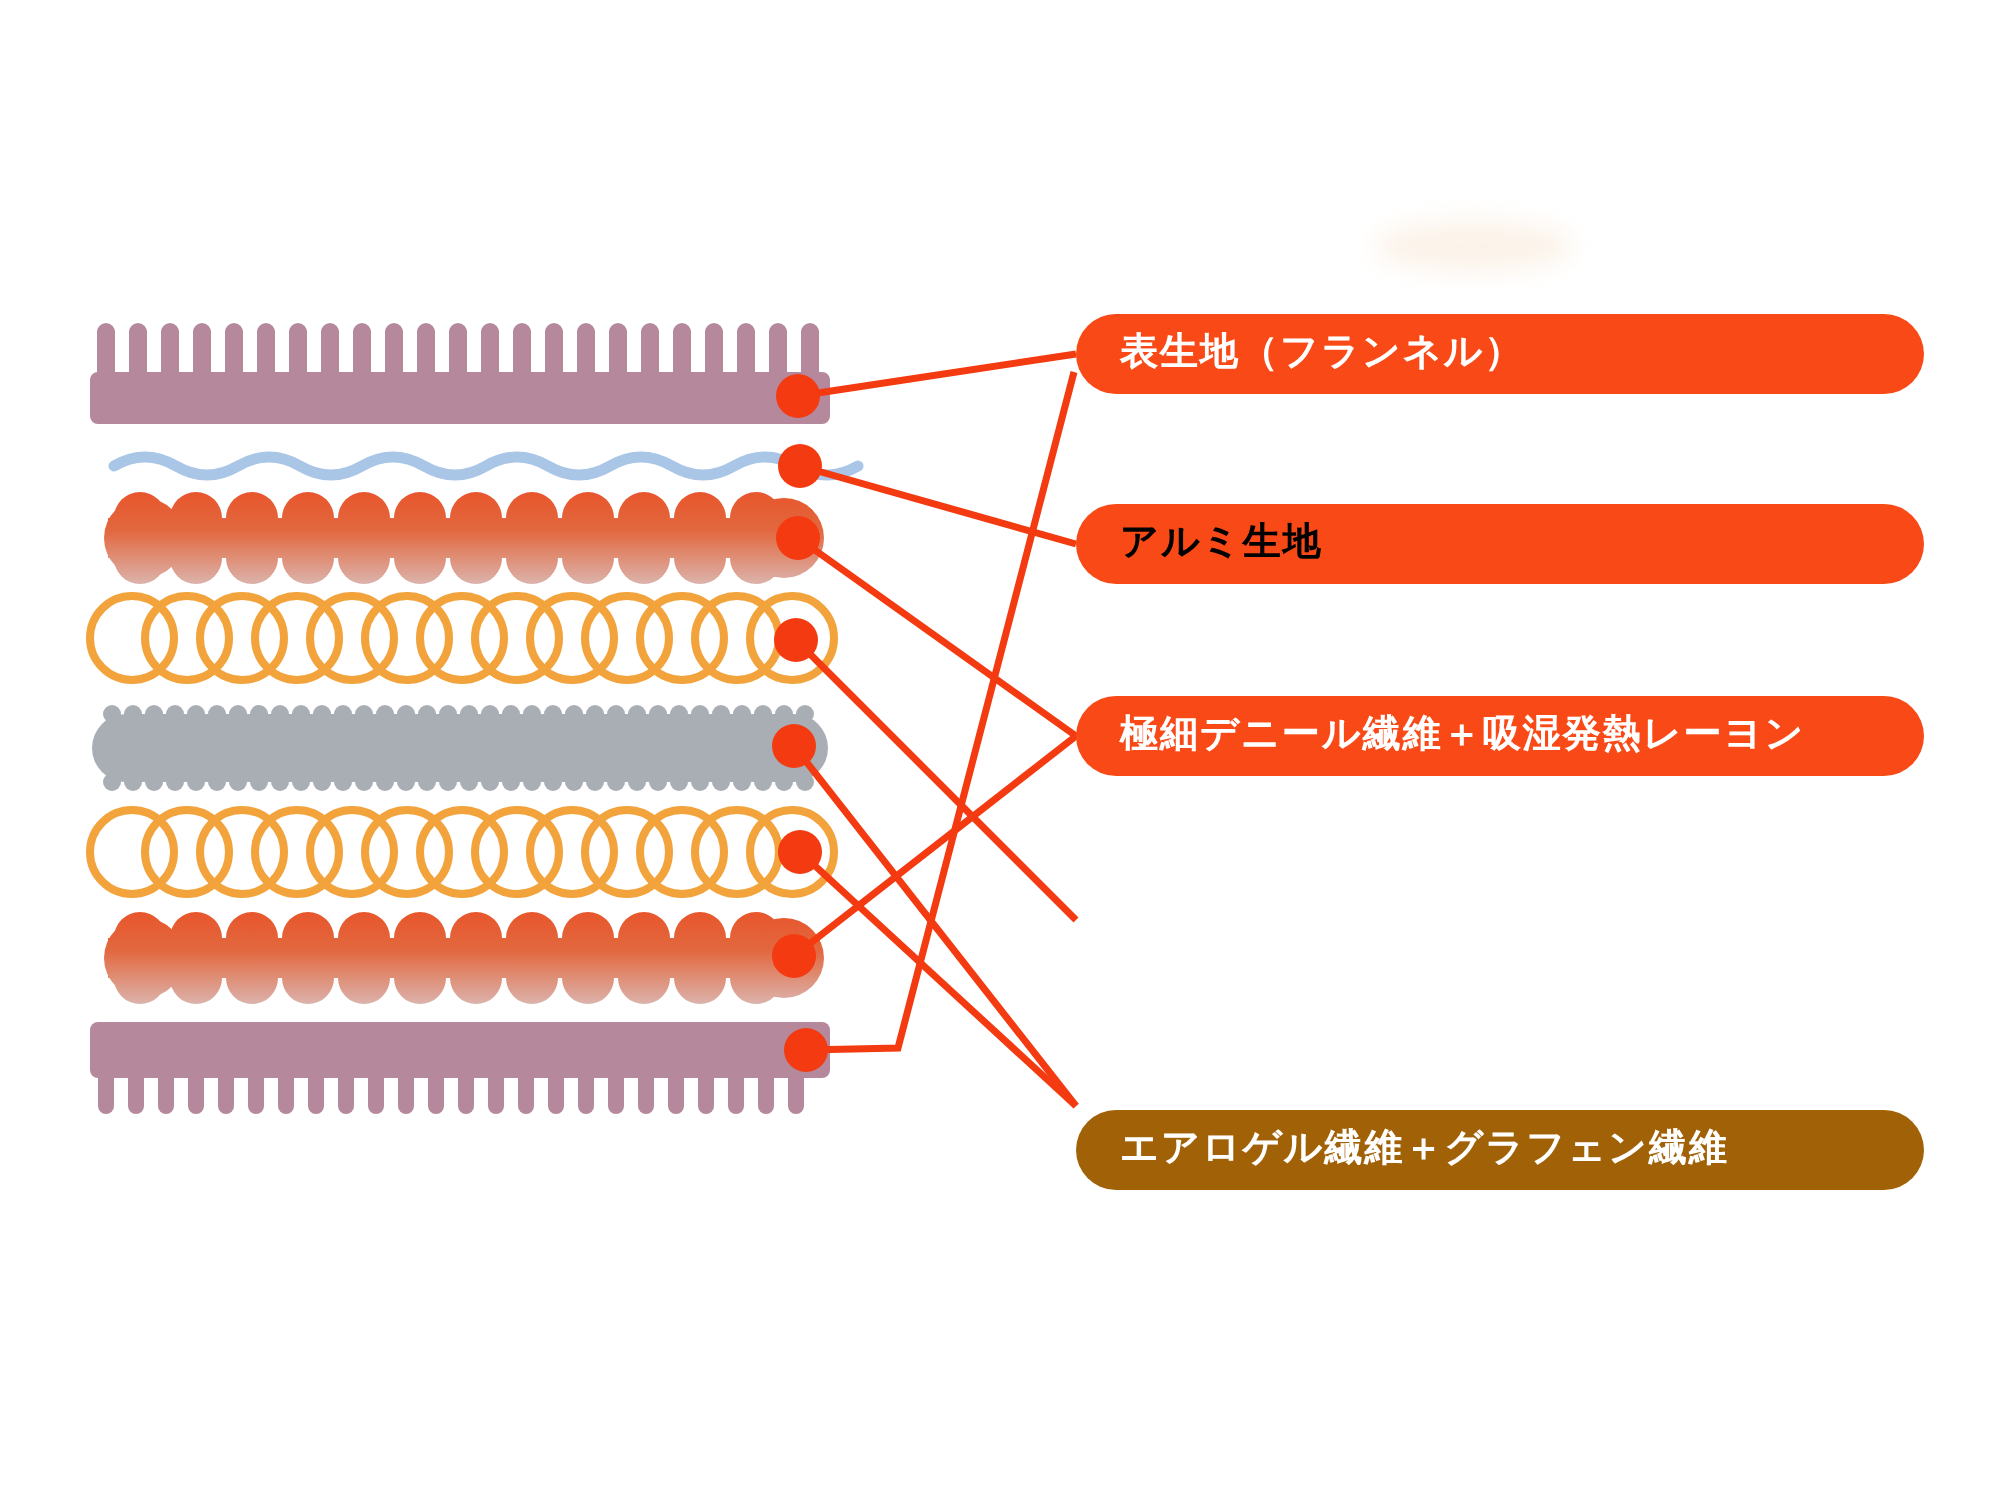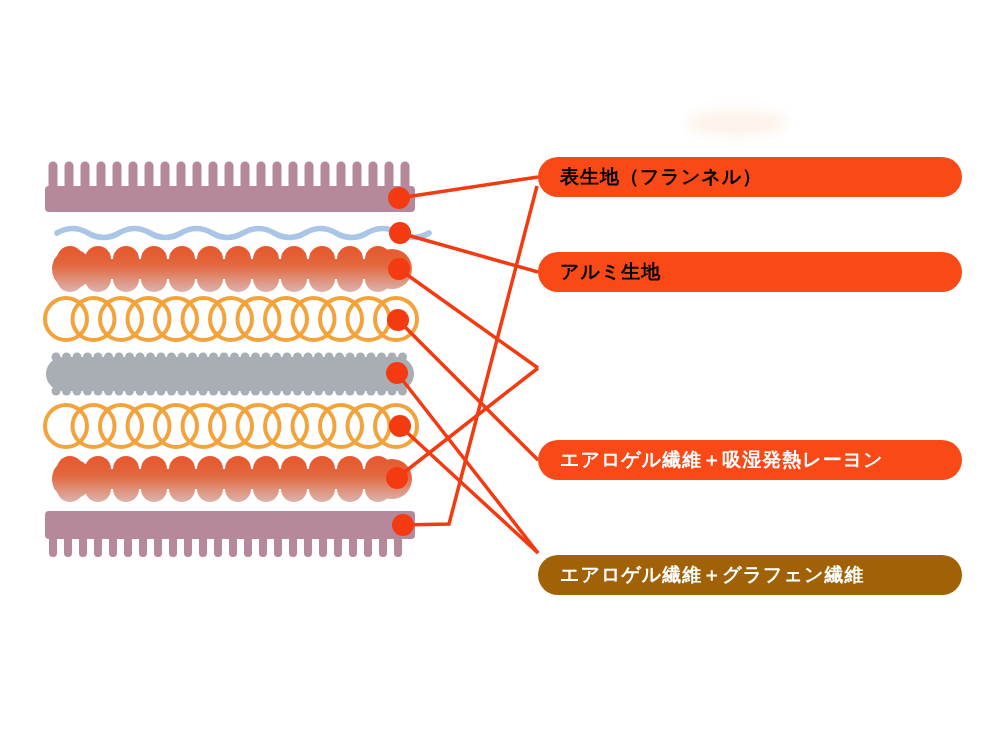--- a/index.html
+++ b/index.html
@@ -255,17 +255,17 @@
       <line x1="397" y1="373" x2="538" y2="553" stroke="#f33a10" stroke-width="3.5"></line>
       <circle cx="397" cy="373" r="11" fill="#f33a10"></circle>
       <line x1="400" y1="426" x2="538" y2="553" stroke="#f33a10" stroke-width="3.5"></line>
       <circle cx="400" cy="426" r="11" fill="#f33a10"></circle>
       <line x1="397" y1="478" x2="538" y2="368" stroke="#f33a10" stroke-width="3.5"></line>
       <circle cx="397" cy="478" r="11" fill="#f33a10"></circle>
       <polyline points="403,525 449,524 537,186" fill="none" stroke="#f33a10" stroke-width="3.5"></polyline>
       <circle cx="403" cy="525" r="11" fill="#f33a10"></circle>
     </svg>
 
-  <div class="pill" style="top: 157px; background: rgb(249, 73, 23); color: #000000;">表生地（フランネル）</div>
+  <div class="pill" style="top: 157px; background: rgb(249, 73, 23); color: #ffffff;">表生地（フランネル）</div>
   <div class="pill" style="top: 252px; background: rgb(249, 73, 23); color: #000000;">アルミ生地</div>
-  <div class="pill" style="top: 440px; background: rgb(249, 73, 23); color: rgb(255, 255, 255);">エアロゲル繊維＋吸湿発熱レーヨン</div>
+  <div class="pill" style="top: 348px; background: rgb(249, 73, 23); color: rgb(255, 255, 255);">極細デニール繊維＋吸湿発熱レーヨン</div>
   <div class="pill" style="top: 555px; background: #a16207; color: rgb(255, 255, 255);">エアロゲル繊維＋グラフェン繊維</div>
 </div>
 
 </body></html>

